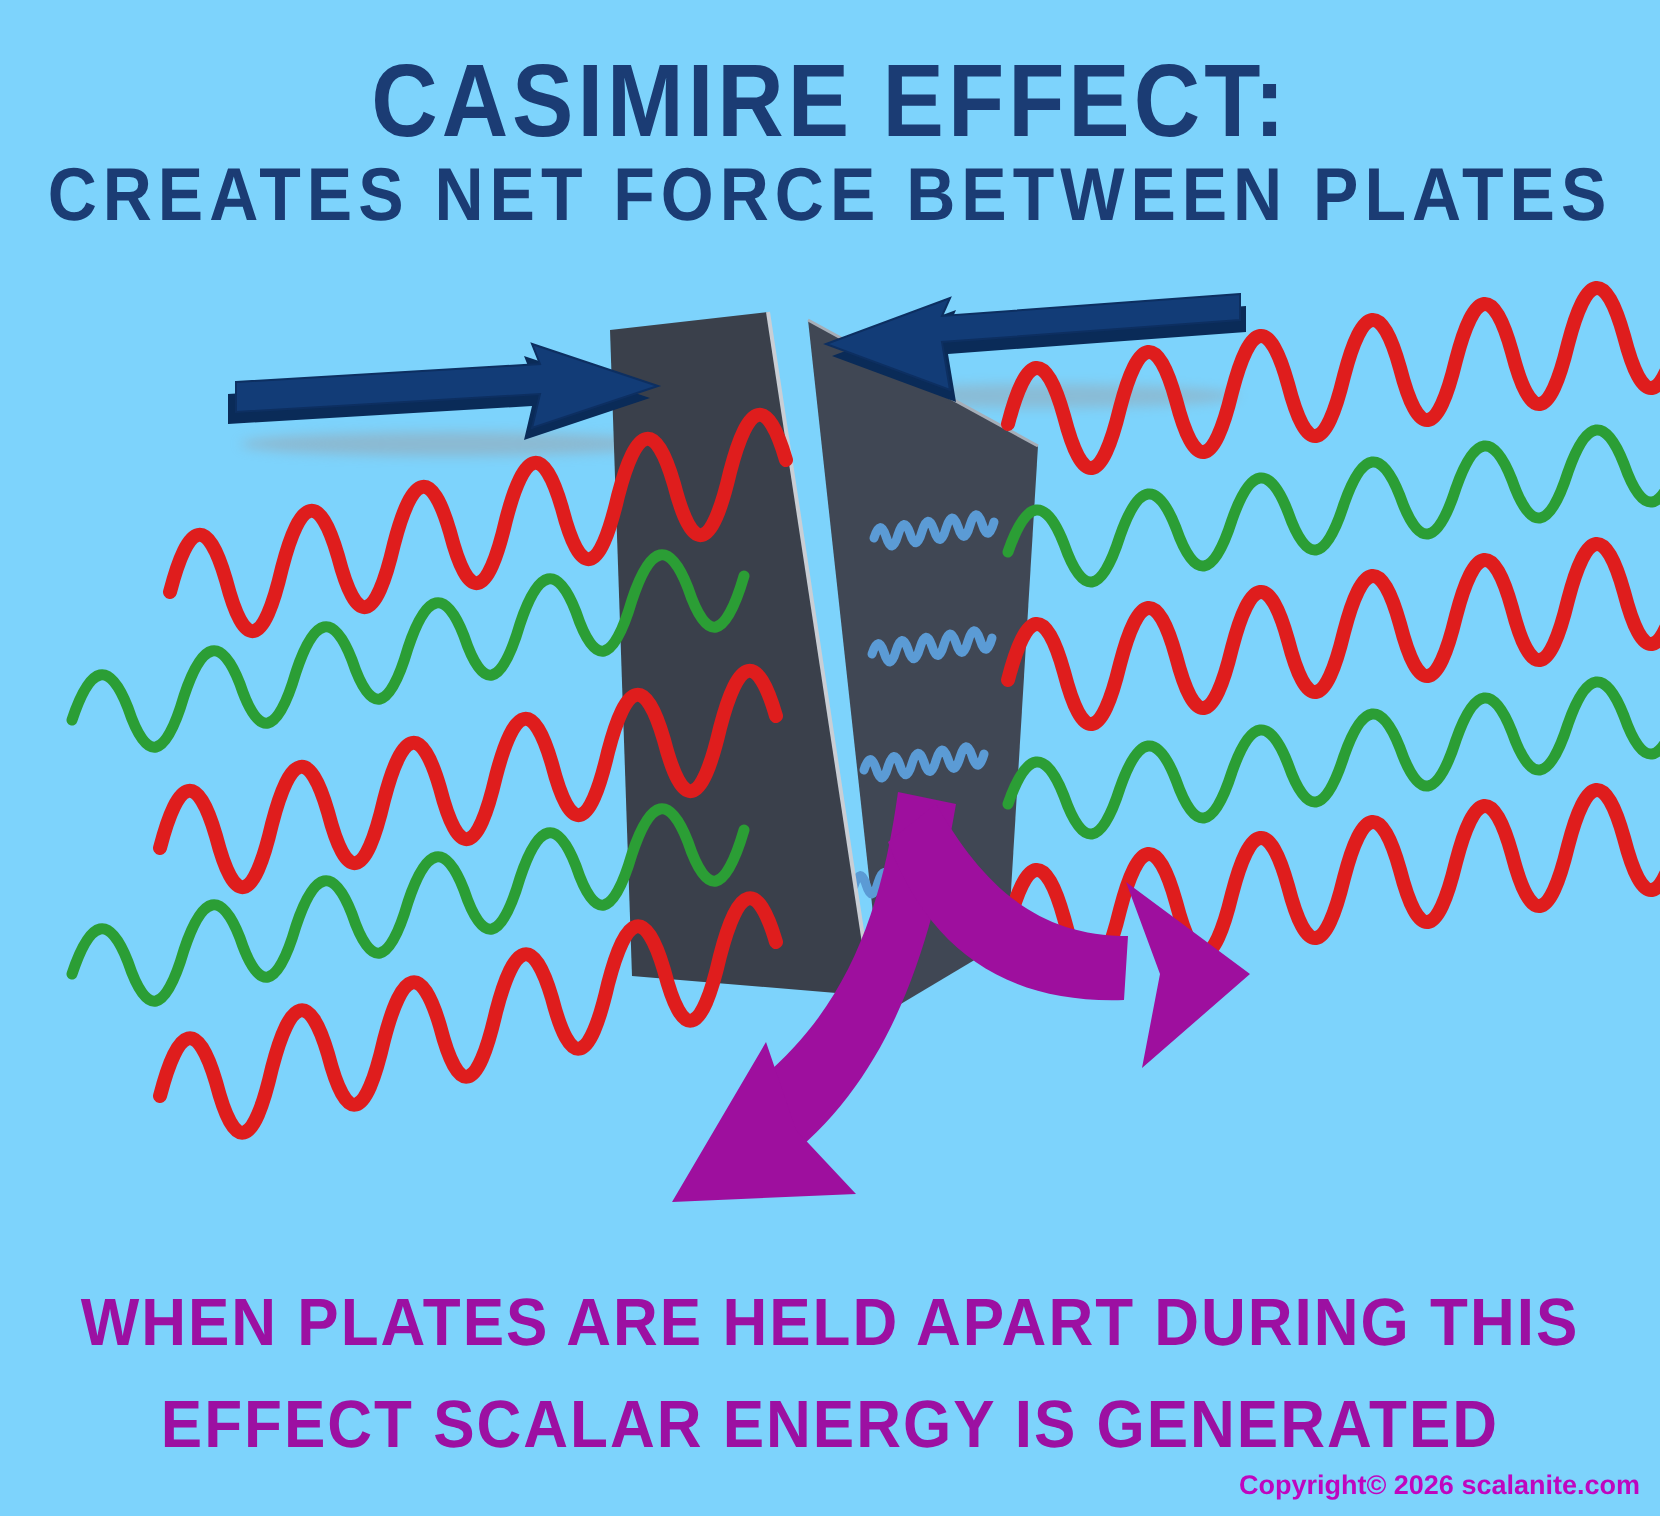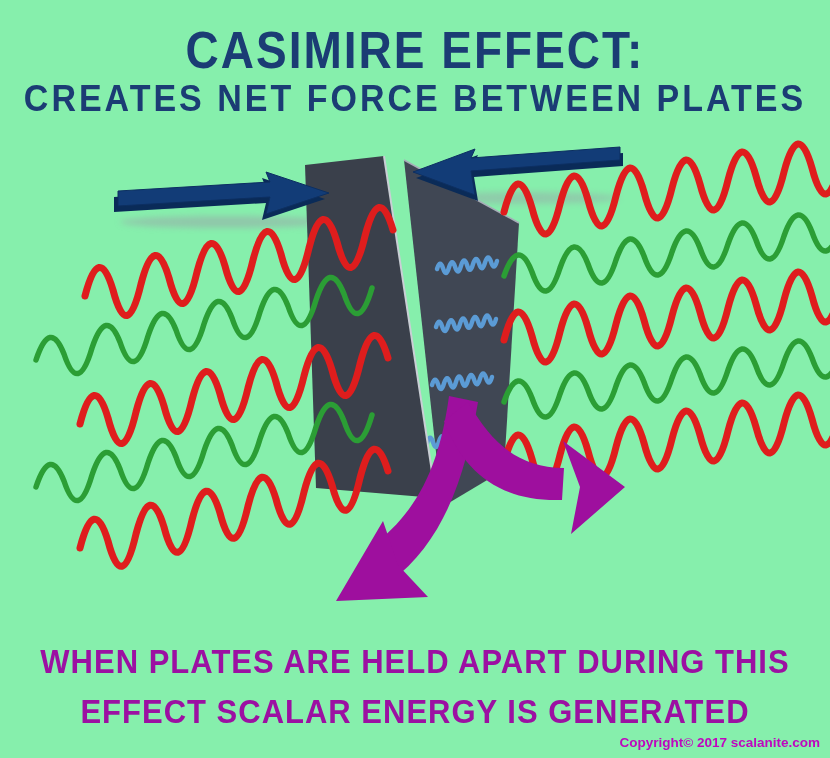--- a/index.html
+++ b/index.html
@@ -1,17 +1,17 @@
 <!DOCTYPE html>
 <html><head>
 <meta charset="utf-8">
 <style>
   html,body{margin:0;padding:0;background:#ffffff;}
   .stage{
-    position:relative;width:830px;height:758px;background:#86efac;
+    position:relative;width:830px;height:758px;background:#7dd3fc;
     overflow:hidden;font-family:"Liberation Sans",sans-serif;
   }
   .stage svg{position:absolute;left:0;top:0;}
   .title-main{
     position:absolute;top:20px;left:0;width:100%;text-align:center;
     font-size:46px;font-weight:bold;color:#1b3c74;letter-spacing:2px;
     transform:scaleY(1.12);transform-origin:top center;white-space:nowrap;
   }
   .title-sub{
     position:absolute;top:77px;left:0;width:100%;text-align:center;
@@ -97,14 +97,14 @@
   </svg>
 
   <div class="title-main">CASIMIRE EFFECT:</div>
   <div class="title-sub">CREATES NET FORCE BETWEEN PLATES</div>
 
   <div class="caption">
     <div>WHEN PLATES ARE HELD APART DURING THIS</div>
     <div>EFFECT SCALAR ENERGY IS GENERATED</div>
   </div>
 
-  <div class="copyright">Copyright© 2017 scalanite.com</div>
+  <div class="copyright">Copyright© 2026 scalanite.com</div>
 </div>
 
 </body></html>

